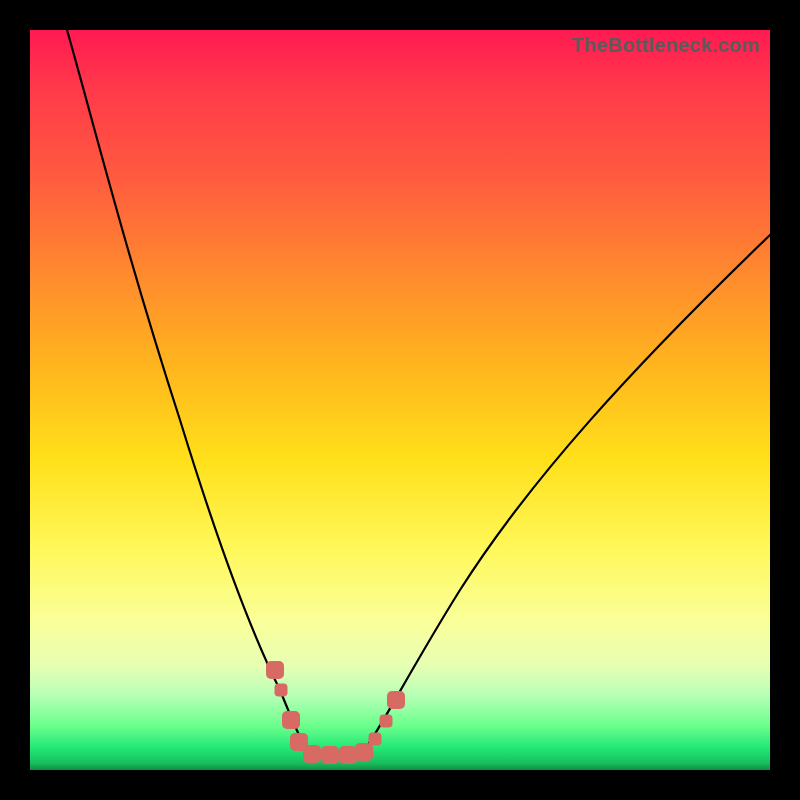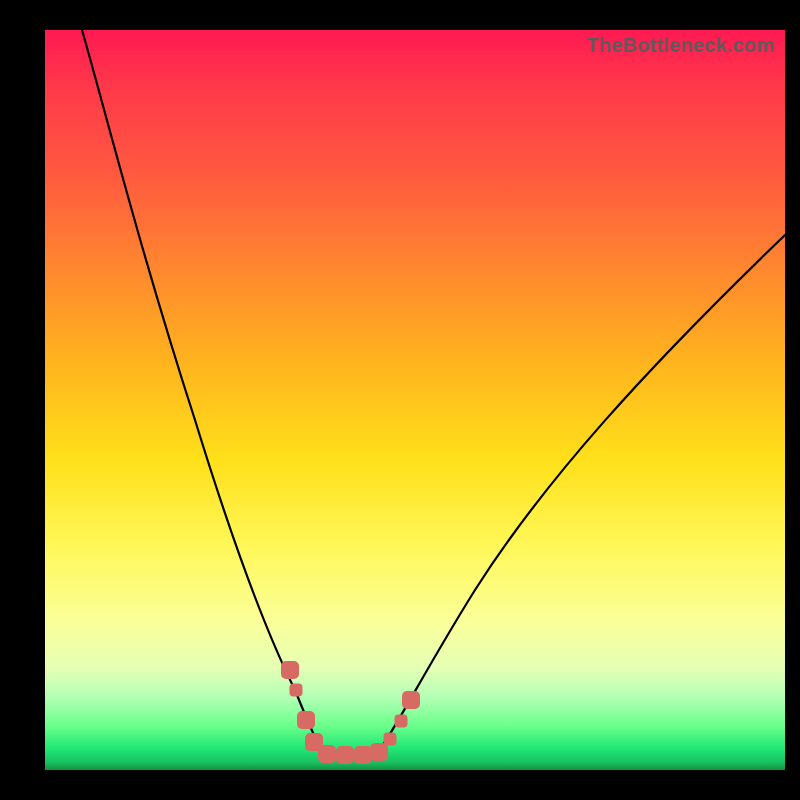--- a/index.html
+++ b/index.html
@@ -27,21 +27,20 @@
       #fff85a 70%,
       #faff9a 80%,
       #e6ffb4 86%,
       #b6ffb6 90%,
       #6cff8c 94%,
       #22e876 97%,
       #18c060 99%,
       #129040 100%
     );
     overflow: hidden;
-    margin-left: 15px;
   }
   .watermark {
     position: absolute;
     top: 4px;
     right: 10px;
     font-family: Arial, Helvetica, sans-serif;
     font-size: 20px;
     font-weight: 600;
     color: #5b5b5b;
     letter-spacing: 0.2px;

